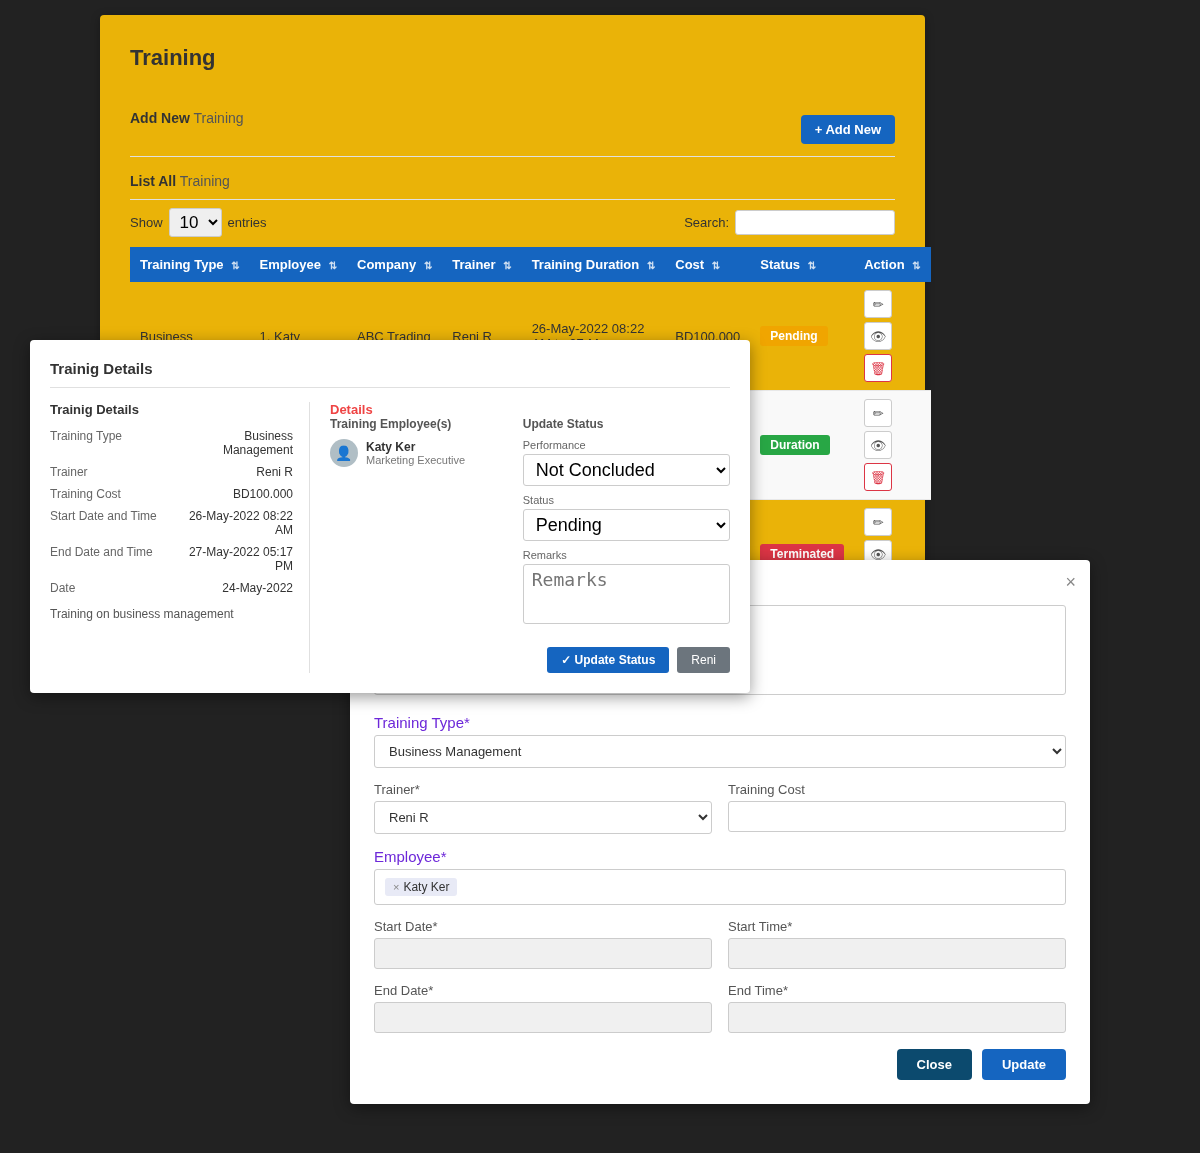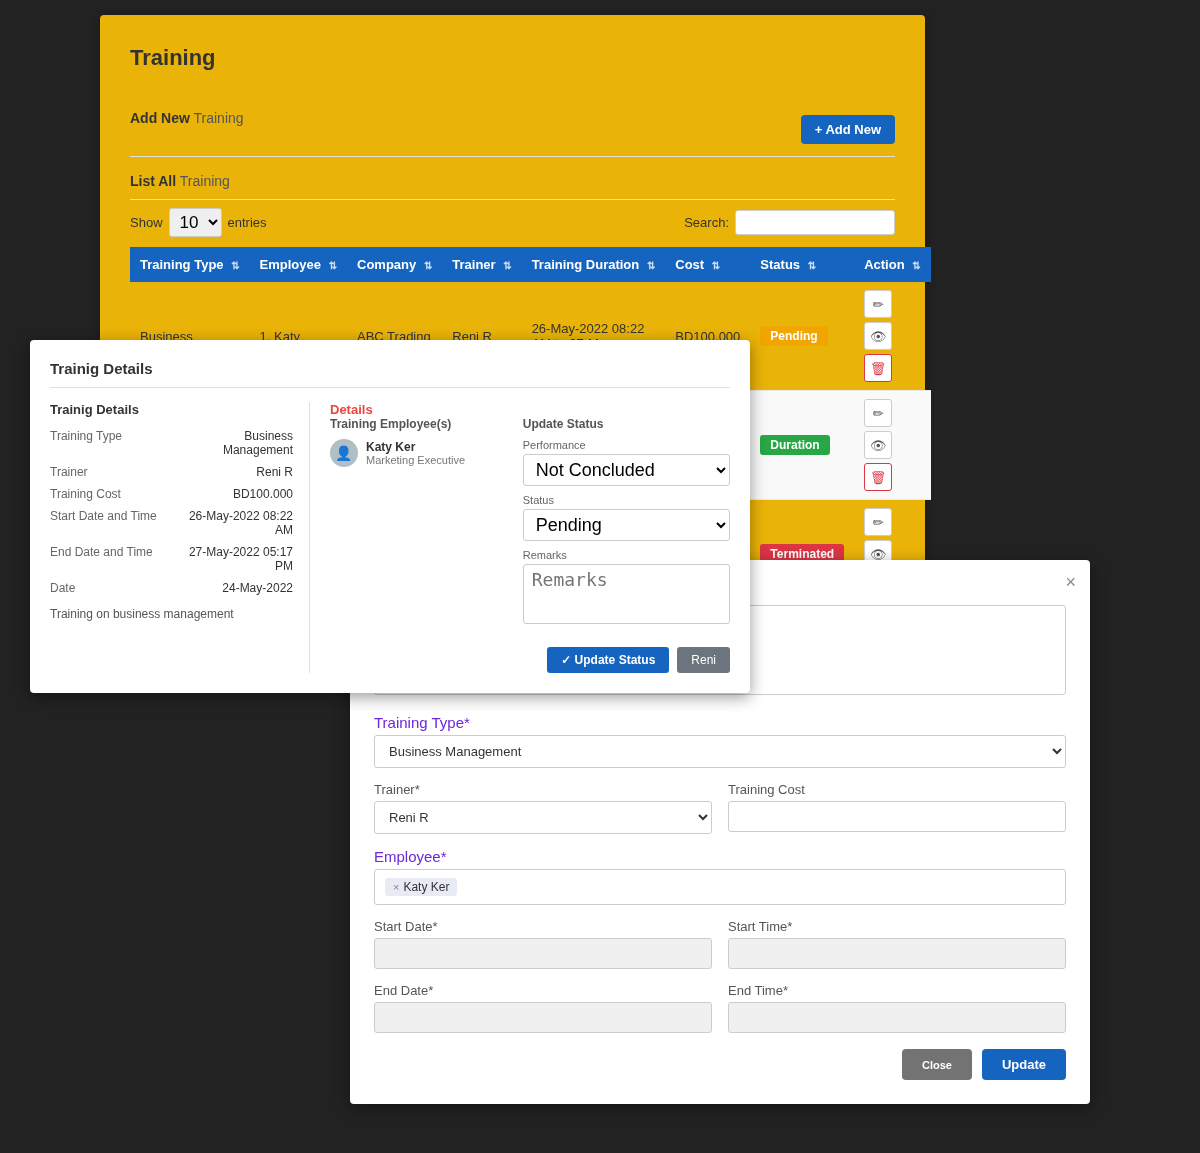--- a/index.html
+++ b/index.html
@@ -489,27 +489,27 @@
     }
 
     .edit-panel-footer {
       display: flex;
       justify-content: flex-end;
       gap: 10px;
       margin-top: 16px;
     }
 
     .btn-close {
-      background: #737373;
+      background: #0c4a6e;
       color: #fff;
       border: none;
       padding: 8px 20px;
       border-radius: 4px;
       cursor: pointer;
-      font-size: 11px;
+      font-size: 13px;
       font-weight: bold;
     }
 
     .btn-update {
       background: #1565c0;
       color: #fff;
       border: none;
       padding: 8px 20px;
       border-radius: 4px;
       cursor: pointer;

